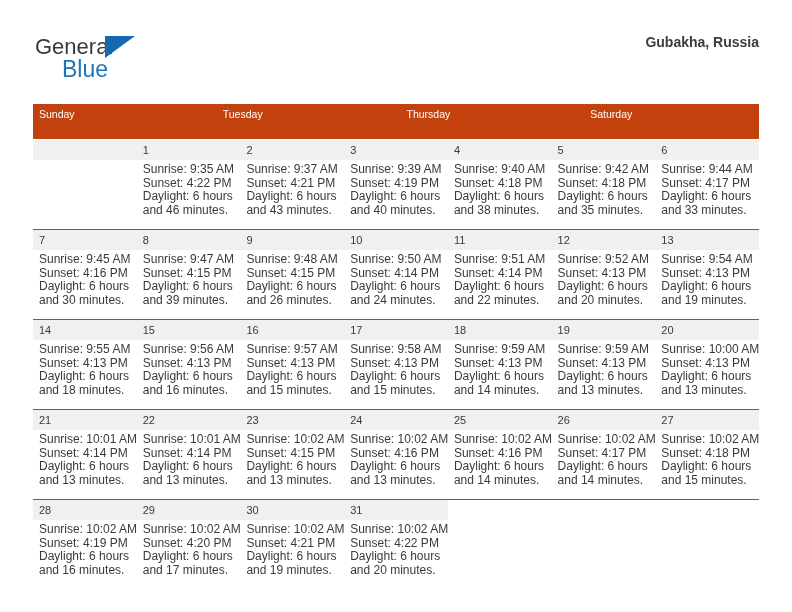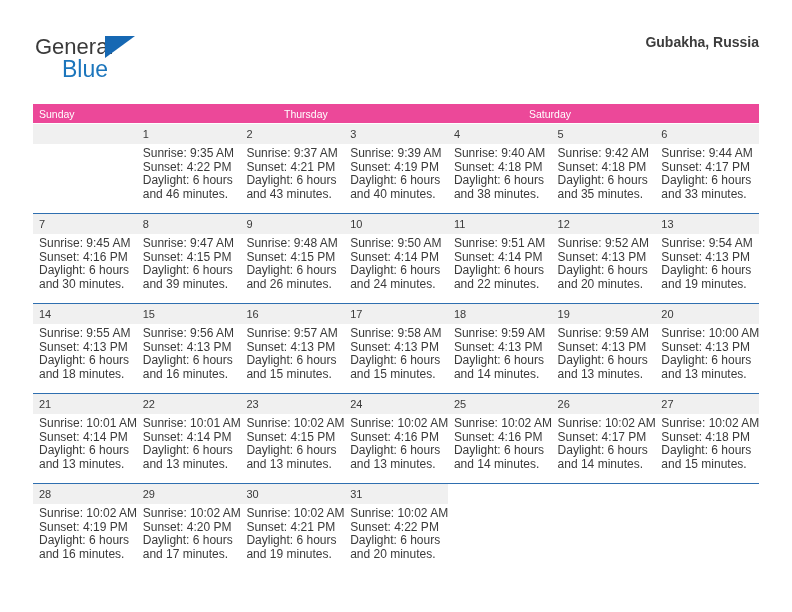--- a/index.html
+++ b/index.html
@@ -90,22 +90,22 @@
   
   .calendar {
     position: absolute;
     left: 33px;
     top: 104px;
     width: 726px;
   }
 
   .weekday-row {
     display: flex;
-    background: #ec4899;
-    height: 19px;
+    background: #c2410c;
+    height: 35px;
     gap: 9px;
   }
   .weekday {
     flex: 1 1 0;
     color: #ffffff;
     font-size: 10.5px;
     line-height: 21px;
     padding-left: 6px;
     box-sizing: border-box;
     overflow: hidden;
@@ -181,20 +181,21 @@
 
     <div class="title-block">
       <div class="cal-subtitle">Gubakha, Russia</div>
     </div>
 
   </div>
 
   <div class="calendar">
     <div class="weekday-row" id="weekday-row">
         <div class="weekday">Sunday</div>
+        <div class="weekday">Tuesday</div>
         <div class="weekday">Thursday</div>
         <div class="weekday">Saturday</div>
       </div>
     <div id="weeks-container">
         <div class="week">
           <div class="week-cells">
             <div class="cell empty">
               <div class="daynum-band"></div>
             </div>
             <div class="cell">

